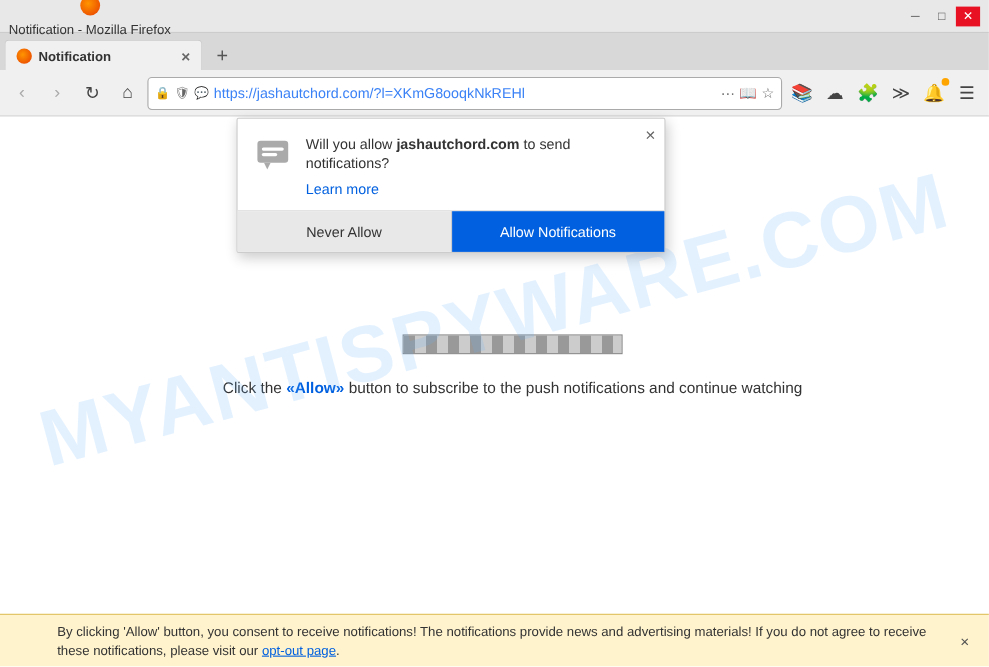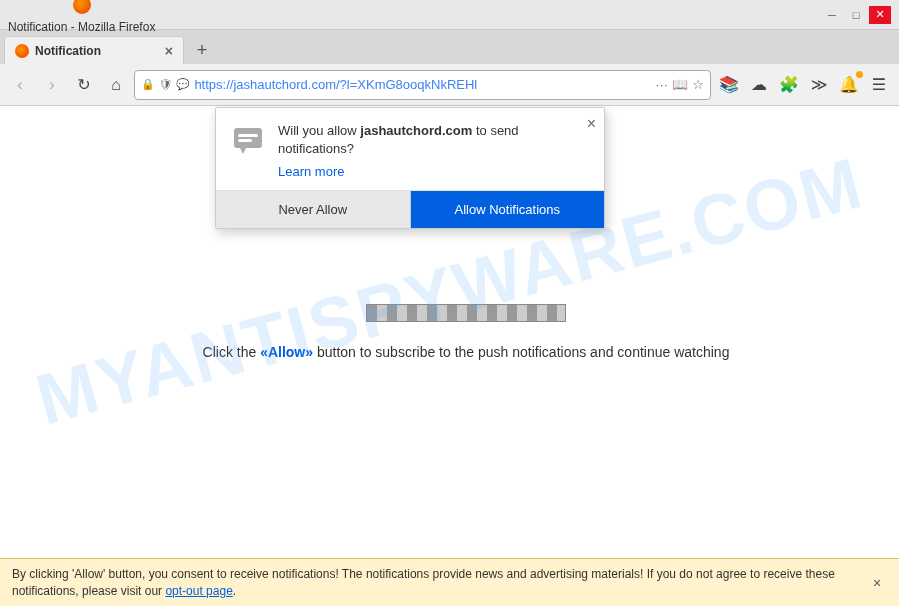--- a/index.html
+++ b/index.html
@@ -283,21 +283,21 @@
       background: #fff3cd;
       border-top: 1px solid #e0c060;
       display: flex;
       align-items: center;
       padding: 0 12px;
       gap: 8px;
       font-size: 12px;
       color: #333;
       z-index: 50;
     }
-    .bottom-bar-text { flex: 1; line-height: 1.4; }
+    .bottom-bar-text { flex: 1; line-height: 1.4; margin-left: 40px; }
     .bottom-bar-link { color: #0060df; text-decoration: underline; cursor: pointer; }
     .bottom-bar-close {
       width: 20px;
       height: 20px;
       display: flex;
       align-items: center;
       justify-content: center;
       cursor: pointer;
       font-size: 14px;
       color: #555;

